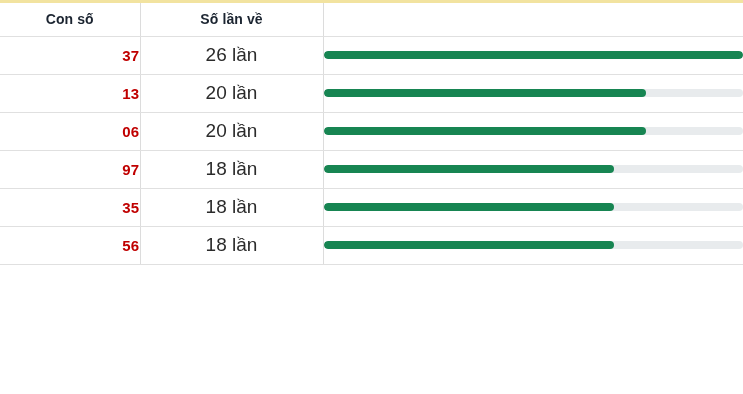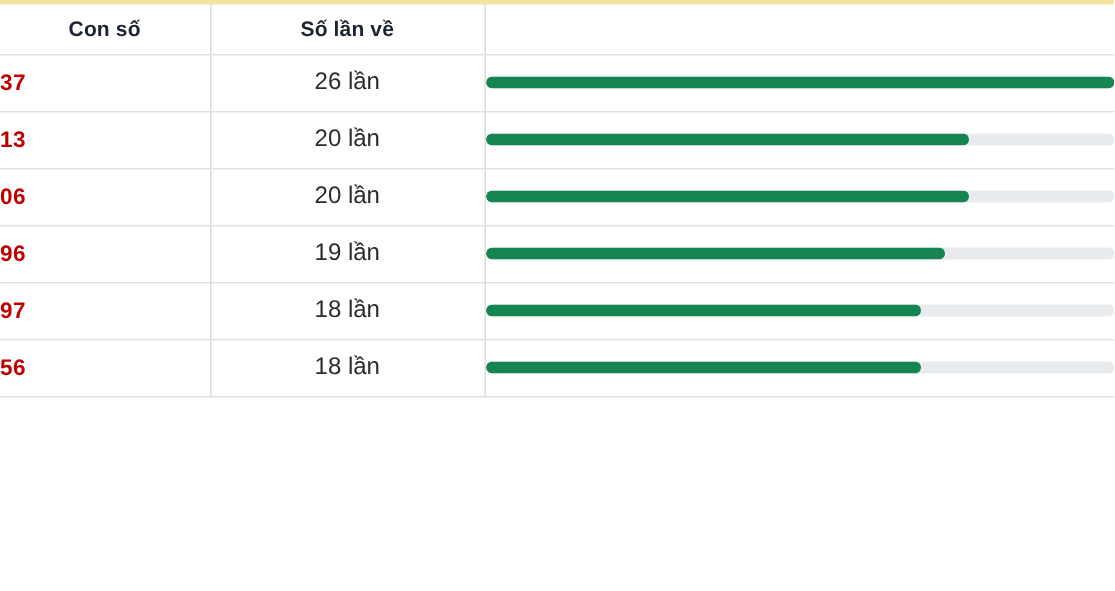--- a/index.html
+++ b/index.html
@@ -49,29 +49,29 @@
     font-size: 14px;
     font-weight: bold;
     color: #1b2430;
     text-align: center;
     letter-spacing: .1px;
   }
   table.freq thead th.blank-head { border-bottom: 1px solid #e0e0e0; }
 
   table.freq tbody tr { height: 38px; }
   td.num-cell {
-    text-align: left;
+    text-align: right;
     font-size: 15px;
     font-weight: bold;
     color: #c00000;
     letter-spacing: .3px;
   }
   td.times-cell {
     text-align: center;
-    font-size: 16px;
+    font-size: 19px;
     font-weight: normal;
     color: #2b2b2b;
   }
   td.bar-cell {
     padding: 0 10px 0 8px;
   }
   .bar-track {
     position: relative;
     width: 100%;
     height: 8px;
@@ -130,30 +130,30 @@
         <tr>
           <td class="num-cell">06</td>
           <td class="times-cell">20 lần</td>
           <td class="bar-cell">
             <div class="bar-track" style="background: rgb(232, 235, 237);">
               <div class="bar-fill" style="width: 76.9%; background: rgb(23, 133, 82);"></div>
             </div>
           </td>
         </tr>
         <tr>
-          <td class="num-cell">96</td>
-          <td class="times-cell">19 lần</td>
+          <td class="num-cell">97</td>
+          <td class="times-cell">18 lần</td>
           <td class="bar-cell">
             <div class="bar-track" style="background: rgb(232, 235, 237);">
-              <div class="bar-fill" style="width: 73.1%; background: rgb(23, 133, 82);"></div>
+              <div class="bar-fill" style="width: 69.2%; background: rgb(23, 133, 82);"></div>
             </div>
           </td>
         </tr>
         <tr>
-          <td class="num-cell">97</td>
+          <td class="num-cell">35</td>
           <td class="times-cell">18 lần</td>
           <td class="bar-cell">
             <div class="bar-track" style="background: rgb(232, 235, 237);">
               <div class="bar-fill" style="width: 69.2%; background: rgb(23, 133, 82);"></div>
             </div>
           </td>
         </tr>
         <tr>
           <td class="num-cell">56</td>
           <td class="times-cell">18 lần</td>

